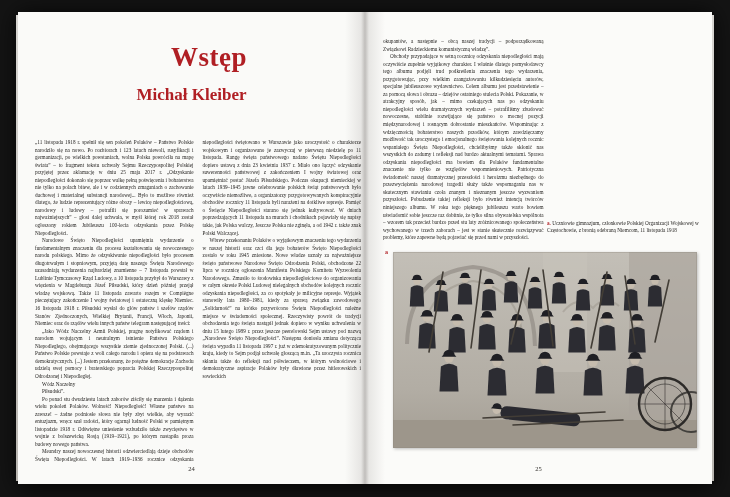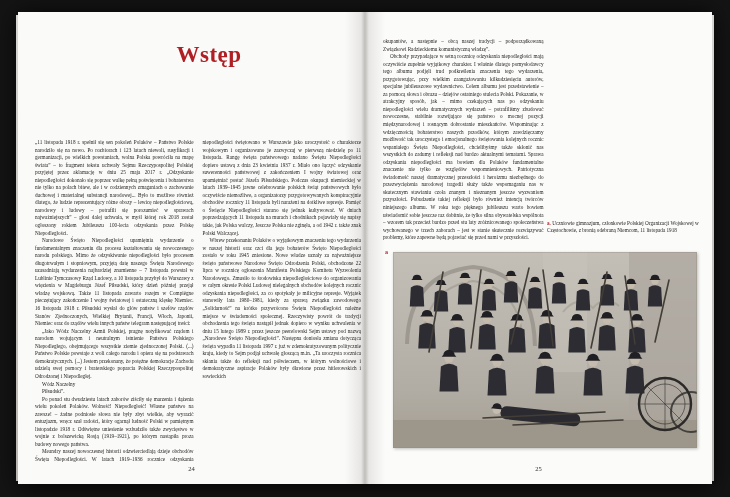--- a/index.html
+++ b/index.html
@@ -11,21 +11,21 @@
   .page { position:relative; width:347px; height:472px; background:var(--page); }
   .page.right { background:#fbfbf9; }
   .gutter { position:absolute; left:327px; top:0; width:40px; height:472px; pointer-events:none;
             background:linear-gradient(to right, rgba(0,0,0,0) 0%, rgba(60,50,45,.10) 40%,
             rgba(40,32,28,.28) 50%, rgba(60,50,45,.10) 60%, rgba(0,0,0,0) 100%); }
   .edge-stack { position:absolute; right:-2px; top:3px; width:2px; height:466px;
             background:linear-gradient(to bottom,#d8d6d2,#b9b6b1); }
   .edge-stack.l { left:-2px; right:auto; }
 
   .title { position:absolute; top:30px; left:0; width:100%; text-align:center;
-           color:var(--accent); font-weight:bold; font-size:23px; letter-spacing:.5px;padding-left:35px; }
+           color:var(--accent); font-weight:bold; font-size:27px; letter-spacing:.5px;padding-left:35px; }
   .author { position:absolute; top:73px; left:0; width:100%; text-align:center;
             color:var(--accent); font-weight:bold; font-size:17px; }
 
   .textcols { position:absolute; column-count:2; column-gap:9px; column-fill:auto;
               font-size:5.2px; line-height:7.55px; text-align:justify; color:var(--ink);
               overflow:hidden; }
   .textcols.left-page-text  { top:127px; left:17px; width:326px; height:332px; }
   .textcols.right-page-text { top:26px;  left:18px; width:330px; height:213px; }
   .textcols p { text-indent:7px; }
   .textcols p.first { text-indent:0; }
@@ -46,20 +46,21 @@
 </style>
 </head>
 <body>
 
 <div class="canvas">
   <div class="spread">
 
     <div class="page left">
       <div class="edge-stack l"></div>
       <div class="title">Wstęp</div>
+      <div class="author">Michał Kleiber</div>
 
       <div class="textcols left-page-text">
         <p class="first">„11 listopada 1918 r. spełnił się sen pokoleń Polaków – Państwo Polskie narodziło się na nowo. Po rozbiorach i 123 latach niewoli, rusyfikacji i germanizacji, po wielkich powstaniach, wolna Polska powróciła na mapę świata” – to fragment tekstu uchwały Sejmu Rzeczypospolitej Polskiej przyjętej przez aklamację w dniu 25 maja 2017 r. „Odzyskanie niepodległości dokonało się poprzez walkę pełną poświęcenia i bohaterstwa nie tylko na polach bitew, ale i w codziennych zmaganiach o zachowanie duchowej i materialnej substancji narodowej... Było to możliwe również dlatego, że ludzie reprezentujący różne obozy – lewicę niepodległościową, narodowy i ludowy – potrafili się porozumieć w sprawach najważniejszych” – głosi dalej uchwała, w myśl której rok 2018 został ogłoszony rokiem Jubileuszu 100-lecia odzyskania przez Polskę Niepodległości.</p>
         <p>Narodowe Święto Niepodległości upamiętnia wydarzenie o fundamentalnym znaczeniu dla procesu kształtowania się nowoczesnego narodu polskiego. Mimo że odzyskiwanie niepodległości było procesem długotrwałym i stopniowym, przyjętą datę naszego Święta Narodowego uzasadniają wydarzenia najbardziej znamienne – 7 listopada powstał w Lublinie Tymczasowy Rząd Ludowy, a 10 listopada przybył do Warszawy z więzienia w Magdeburgu Józef Piłsudski, który dzień później przejął władzę wojskową. Także 11 listopada zawarto rozejm w Compiègne pieczętujący zakończenie I wojny światowej i ostateczną klęskę Niemiec. 16 listopada 1918 r. Piłsudski wysłał do głów państw i szefów rządów Stanów Zjednoczonych, Wielkiej Brytanii, Francji, Włoch, Japonii, Niemiec oraz do rządów wielu innych państw telegram następującej treści:</p>
         <p>„Jako Wódz Naczelny Armii Polskiej, pragnę notyfikować rządom i narodom wojującym i neutralnym istnienie Państwa Polskiego Niepodległego, obejmującego wszystkie ziemie zjednoczonej Polski. (...) Państwo Polskie powstaje z woli całego narodu i opiera się na podstawach demokratycznych. (...) Jestem przekonany, że potężne demokracje Zachodu udzielą swej pomocy i braterskiego poparcia Polskiej Rzeczypospolitej Odrodzonej i Niepodległej.</p>
         <p>Wódz Naczelny</p>
         <p>Piłsudski”.</p>
         <p>Po ponad stu dwudziestu latach zaborów ziściły się marzenia i dążenia wielu pokoleń Polaków. Wolność! Niepodległość! Własne państwo na zawsze! – żadne podniosłe słowa nie były zbyt wielkie, aby wyrazić entuzjazm, wręcz szał radości, który ogarnął ludność Polski w pamiętnym listopadzie 1918 r. Odświętne uniesienie wzbudziło także zwycięstwo w wojnie z bolszewicką Rosją (1919–1921), po którym nastąpiła proza budowy nowego państwa.</p>
         <p>Meandry naszej nowoczesnej historii odzwierciedlają dzieje obchodów Święta Niepodległości. W latach 1919–1936 rocznice odzyskania niepodległości świętowano w Warszawie jako uroczystość o charakterze wojskowym i organizowano je zazwyczaj w pierwszą niedzielę po 11 listopada. Rangę święta państwowego nadano Świętu Niepodległości dopiero ustawą z dnia 23 kwietnia 1937 r. Miało ono łączyć odzyskanie suwerenności państwowej z zakończeniem I wojny światowej oraz upamiętniać postać Józefa Piłsudskiego. Podczas okupacji niemieckiej w latach 1939–1945 jawne celebrowanie polskich świąt państwowych było oczywiście niemożliwe, a organizatorzy przygotowywanych konspiracyjnie obchodów rocznicy 11 listopada byli narażeni na dotkliwe represje. Pamięć o Święcie Niepodległości starano się jednak kultywować. W dniach poprzedzających 11 listopada na murach i chodnikach pojawiały się napisy takie, jak Polska walczy, Jeszcze Polska nie zginęła, a od 1942 r. także znak Polski Walczącej.</p>
         <p>Wbrew przekonaniu Polaków o wyjątkowym znaczeniu tego wydarzenia w naszej historii oraz czci dla jego bohaterów Święto Niepodległości zostało w roku 1945 zniesione. Nowe władze uznały za najważniejsze święto państwowe Narodowe Święto Odrodzenia Polski, obchodzone 22 lipca w rocznicę ogłoszenia Manifestu Polskiego Komitetu Wyzwolenia Narodowego. Zmusiło to środowiska niepodległościowe do organizowania w całym okresie Polski Ludowej nielegalnych obchodów kolejnych rocznic odzyskania niepodległości, za co spotykały je milicyjne represje. Wyjątek stanowiły lata 1980–1981, kiedy za sprawą związku zawodowego „Solidarność” na krótko przywrócono Świętu Niepodległości należne miejsce w świadomości społecznej. Rzeczywisty powrót do tradycji obchodzenia tego święta nastąpił jednak dopiero w wyniku uchwalenia w dniu 15 lutego 1989 r. przez jeszcze peerelowski Sejm ustawy pod nazwą „Narodowe Święto Niepodległości”. Następna doniosła zmiana dotycząca święta wypadła 11 listopada 1997 r. już w zdemokratyzowanym politycznie kraju, kiedy to Sejm podjął uchwałę głoszącą m.in. „Ta uroczysta rocznica skłania także do refleksji nad półwieczem, w którym wolnościowe i demokratyczne aspiracje Polaków były dławione przez hitlerowskich i sowieckich</p>

